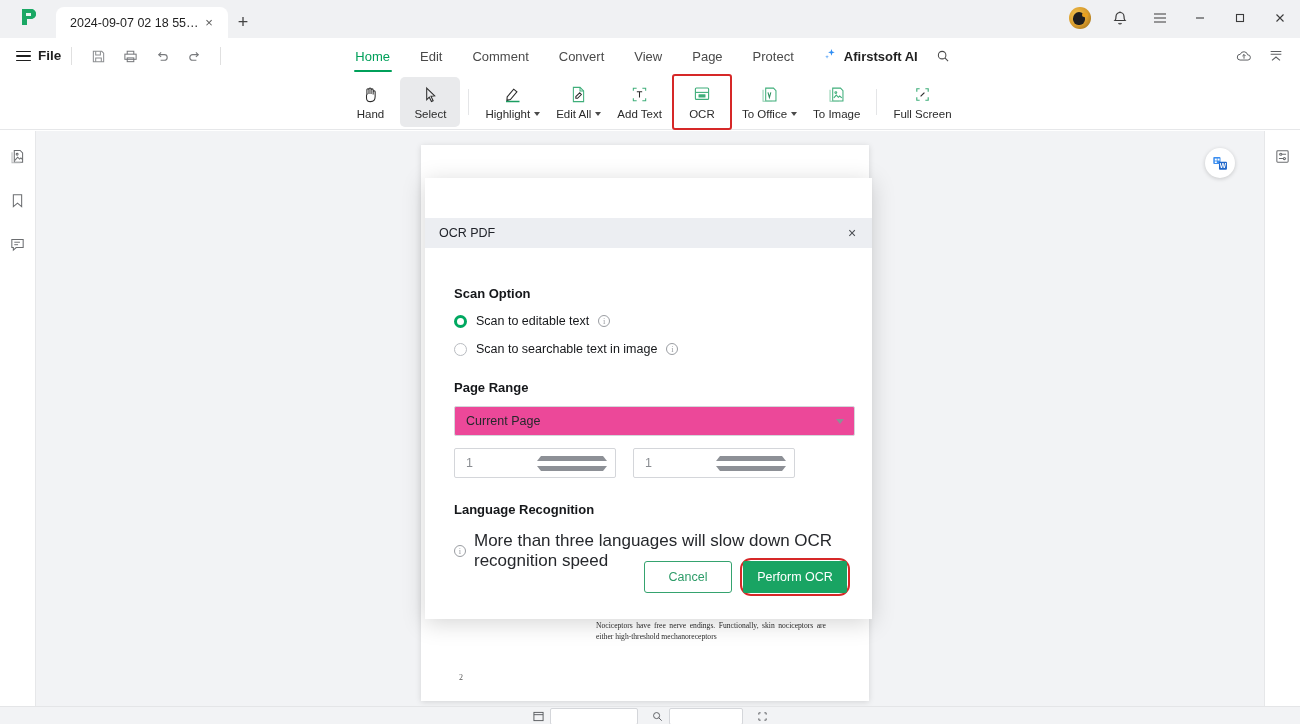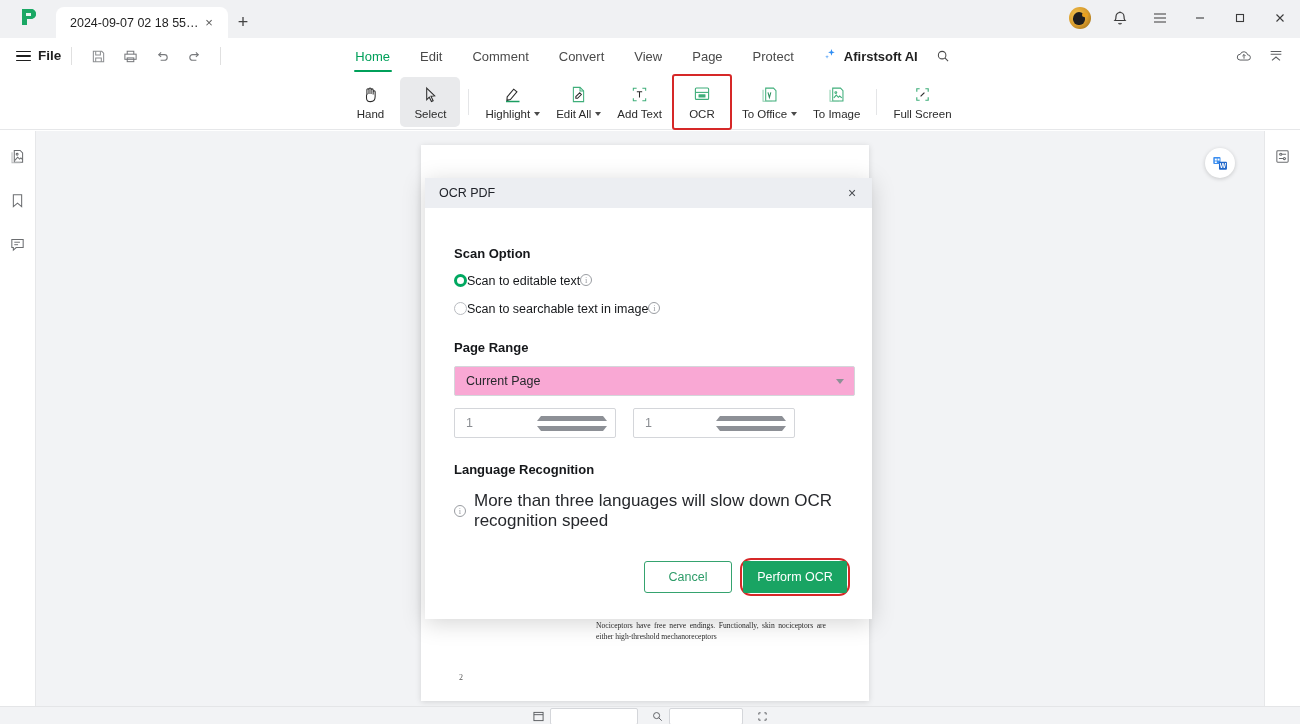--- a/index.html
+++ b/index.html
@@ -180,44 +180,44 @@
     display: flex; align-items: center; justify-content: center;
   }
 
   
   .modal {
     position: absolute; left: 425px; top: 178px; width: 447px; height: 441px;
     background: #ffffff; box-shadow: 0 4px 22px rgba(0,0,0,0.17);
   }
   .modal-head {
     height: 30px; background: #eceef2;
-    display: flex; align-items: center; padding: 0 10px 0 14px;
+    display: flex; align-items: center; padding: 0 10px 0 14px; margin-top: 40px;
   }
   .modal-title { flex: 1; font-size: 12.5px; color: #20232a; }
   .modal-close { width: 20px; height: 20px; display: flex; align-items: center; justify-content: center; font-size: 14px; color: #4a4d52; }
   .modal-body { padding: 38px 23px 0 29px; }
   .sect-title { font-size: 13px; font-weight: bold; color: #15171a; margin-bottom: 13px; }
-  .radio-row { display: flex; align-items: flex-start; margin-bottom: 14px; }
+  .radio-row { display: flex; align-items: center; gap: 9px; margin-bottom: 14px; }
   .radio {
     width: 13px; height: 13px; border-radius: 50%;
     border: 1.6px solid #b9bcc1; background: #fff; flex: none;
     position: relative;
   }
   .radio.on { border: 3.6px solid #00a860; }
   .radio-lbl { font-size: 12.5px; color: #15171a; }
   .info-ico {
     width: 12px; height: 12px; border-radius: 50%;
     border: 1px solid #9a9da2; color: #9a9da2;
     font-size: 8.5px; line-height: 10px; text-align: center; flex: none;
     font-family: "Liberation Serif", serif;
   }
   .sect-title2 { font-size: 13px; font-weight: bold; color: #15171a; margin: 24px 0 11px 0; }
   .select {
     width: 401px; height: 30px; border: 1px solid #d4d6da; border-radius: 2px;
-    background: #f9a8d4; display: flex; align-items: center; padding: 0 10px 0 11px;
+    background: #ec4899; display: flex; align-items: center; padding: 0 10px 0 11px;
     font-size: 12.5px; color: #26282c;
   }
   .select span { flex: 1; }
   .dd-caret { border-left: 4px solid transparent; border-right: 4px solid transparent; border-top: 5px solid #8d9096; }
   .spin-row { display: flex; gap: 17px; margin-top: 12px; }
   .spinner {
     width: 162px; height: 30px; border: 1px solid #d4d6da; border-radius: 2px;
     background: #fff; display: flex; align-items: center; padding: 0 5px 0 11px;
     font-size: 12.5px; color: #8a8d92;
   }

